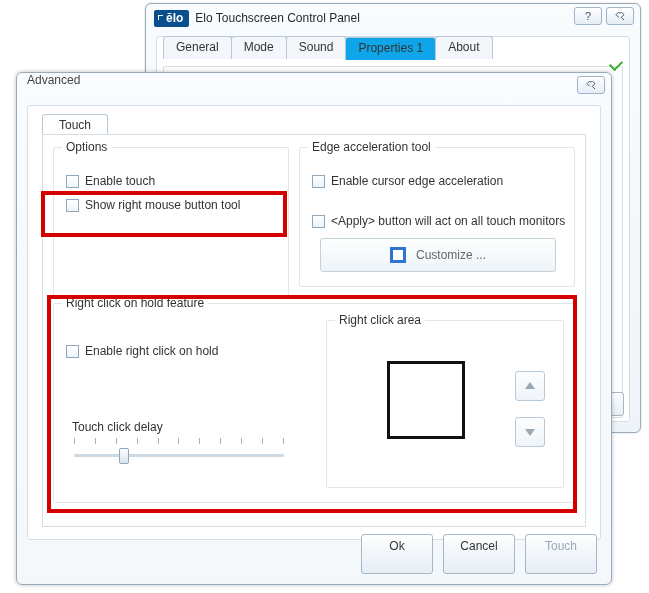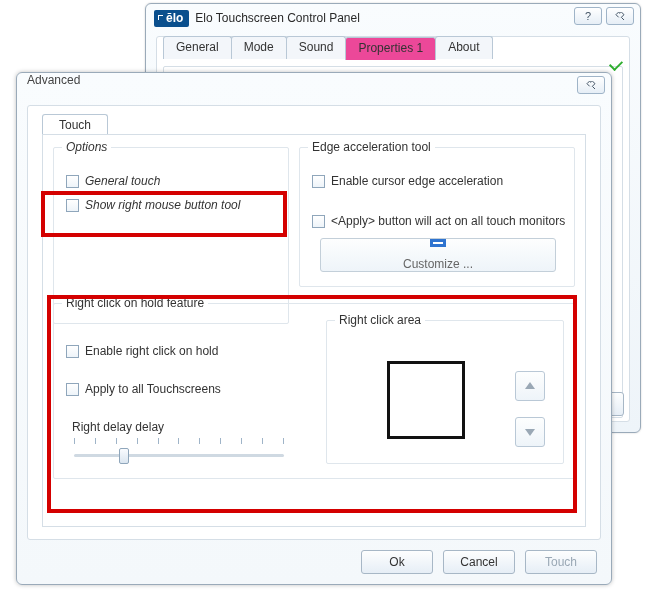--- a/index.html
+++ b/index.html
@@ -38,21 +38,21 @@
   .back-client {
     position:absolute; left:10px; top:32px; right:10px; bottom:10px;
     background:#fff; border:1px solid #d5dee6; border-radius:3px;
   }
   .tabs { display:flex; gap:0; position:relative; top:-1px; left:6px; }
   .tab {
     border:1px solid #b9c8d6; border-bottom:none; background:#f3f6fa;
     padding: 3px 12px 4px; margin-right:-1px; border-radius:3px 3px 0 0;
     color:#333;
   }
-  .tab.active { background:#ec4899; position:relative; top:1px; padding-bottom:5px; }
+  .tab.active { background:#0ea5e9; position:relative; top:1px; padding-bottom:5px; }
   .tab-body {
     margin:6px 6px 0 6px; height:calc(100% - 32px);
     border:1px solid #d5dee6; border-radius:2px; position:relative;
   }
   .screen-info { position:absolute; left:18px; top:10px; color:#333; }
 
   .help-btn-rect {
     position:absolute; right:16px; bottom:16px; width:72px; height:24px;
     border:1px solid #a7b7c6; border-radius:3px; background:linear-gradient(#fdfefe,#e6eef6);
     text-align:center; line-height:22px; color:#333;
@@ -97,21 +97,21 @@
   }
 
   .cb { display:flex; align-items:center; gap:6px; color:#333; }
   .cb .box {
     width:13px; height:13px; border:1px solid #8fa6bb; background:linear-gradient(#fff,#eef4f9);
   }
 
   .customize-btn {
     position:absolute; right:18px; bottom:14px; width:236px; height:34px;
     border:1px solid #c3cfd9; border-radius:3px; background:linear-gradient(#fdfefe,#eef4f9);
-    display:flex; align-items:center; justify-content:center; gap:10px; color:#666;flex-direction:column;
+    display:flex; align-items:center; justify-content:center; gap:10px; color:#666;
   }
   .customize-btn .sq {
     width:16px; height:16px; border:3px solid #2f74d0; background:#fff;
   }
 
   .highlight-red {
     position:absolute; border:4px solid #d40000; pointer-events:none;
   }
 
   .slider-track {
@@ -133,21 +133,21 @@
     position:absolute; width:30px; height:30px; border:1px solid #b9c8d6; border-radius:3px;
     background:linear-gradient(#fdfefe,#eef4f9); display:flex; align-items:center; justify-content:center;
   }
   .arrow-btn svg { width:12px; height:12px; }
   .arrow-btn path { fill:#9aa8b5; }
 
   .dlg-buttons {
     position:absolute; right:14px; bottom:10px; display:flex; gap:10px;
   }
   .dlg-buttons .btn {
-    width:72px; height:24px; border:1px solid #a7b7c6; border-radius:3px;
+    width:72px; height:40px; border:1px solid #a7b7c6; border-radius:3px;
     background:linear-gradient(#fdfefe,#e6eef6); text-align:center; line-height:22px; color:#333;
   }
   .dlg-buttons .btn.disabled { color:#9aa8b5; }
 </style>
 </head>
 <body>
 
 <div class="win-back">
   <div class="titlebar">
     <span class="elo-logo">ēlo</span>
@@ -189,25 +189,25 @@
     </div>
   </div>
 
   <div class="front-client">
     <div class="front-tabs">
       <div class="front-tab">Touch</div>
     </div>
 
     <div class="front-panel">
 
-      <div class="group" style="left:10px; top:12px; width:236px; height:177px;font-style:italic;">
+      <div class="group" style="left:10px; top:12px; width:236px; height:152px;">
         <div class="group-title">Options</div>
         <div class="cb" style="position:absolute; left:12px; top:26px;">
           <span class="box"></span>
-          <span>General touch</span>
+          <span>Enable touch</span>
         </div>
         <div class="cb" style="position:absolute; left:12px; top:50px;">
           <span class="box"></span>
           <span>Show right mouse button tool</span>
         </div>
       </div>
 
       <div class="group" style="left:256px; top:12px; right:10px; height:140px;">
         <div class="group-title">Edge acceleration tool</div>
         <div class="cb" style="position:absolute; left:12px; top:26px;">
@@ -217,33 +217,29 @@
         <div class="cb" style="position:absolute; left:12px; top:66px;">
           <span class="box"></span>
           <span>&lt;Apply&gt; button will act on all touch monitors</span>
         </div>
         <div class="customize-btn">
           <span class="sq"></span>
           <span>Customize ...</span>
         </div>
       </div>
 
-      <div class="group" style="left:10px; top:168px; right:10px; height:176px;">
+      <div class="group" style="left:10px; top:168px; right:10px; height:200px;">
         <div class="group-title">Right click on hold feature</div>
 
         <div class="cb" style="position:absolute; left:12px; top:40px;">
           <span class="box"></span>
           <span>Enable right click on hold</span>
         </div>
-        <div class="cb" style="position:absolute; left:12px; top:78px;">
-          <span class="box"></span>
-          <span>Apply to all Touchscreens</span>
-        </div>
-
-        <div style="position:absolute; left:18px; top:116px; color:#333;">Right delay delay</div>
+
+        <div style="position:absolute; left:18px; top:116px; color:#333;">Touch click delay</div>
 
         <div class="slider-ticks" style="left:20px; top:134px; width:210px;">
           <span></span>
             <span></span>
             <span></span>
             <span></span>
             <span></span>
             <span></span>
             <span></span>
             <span></span>

